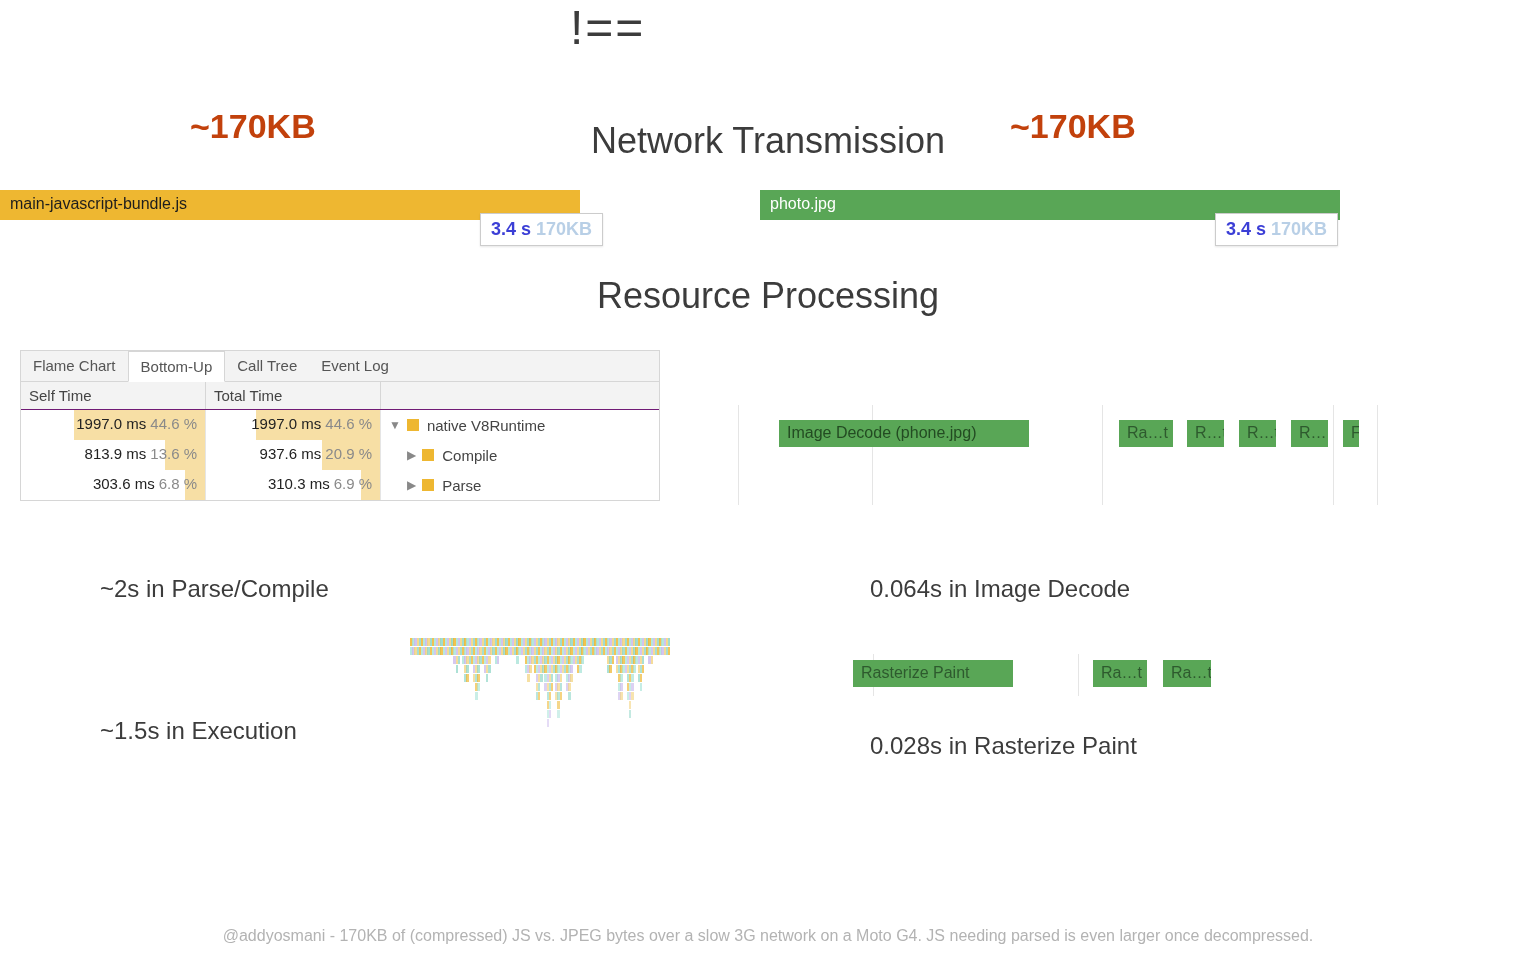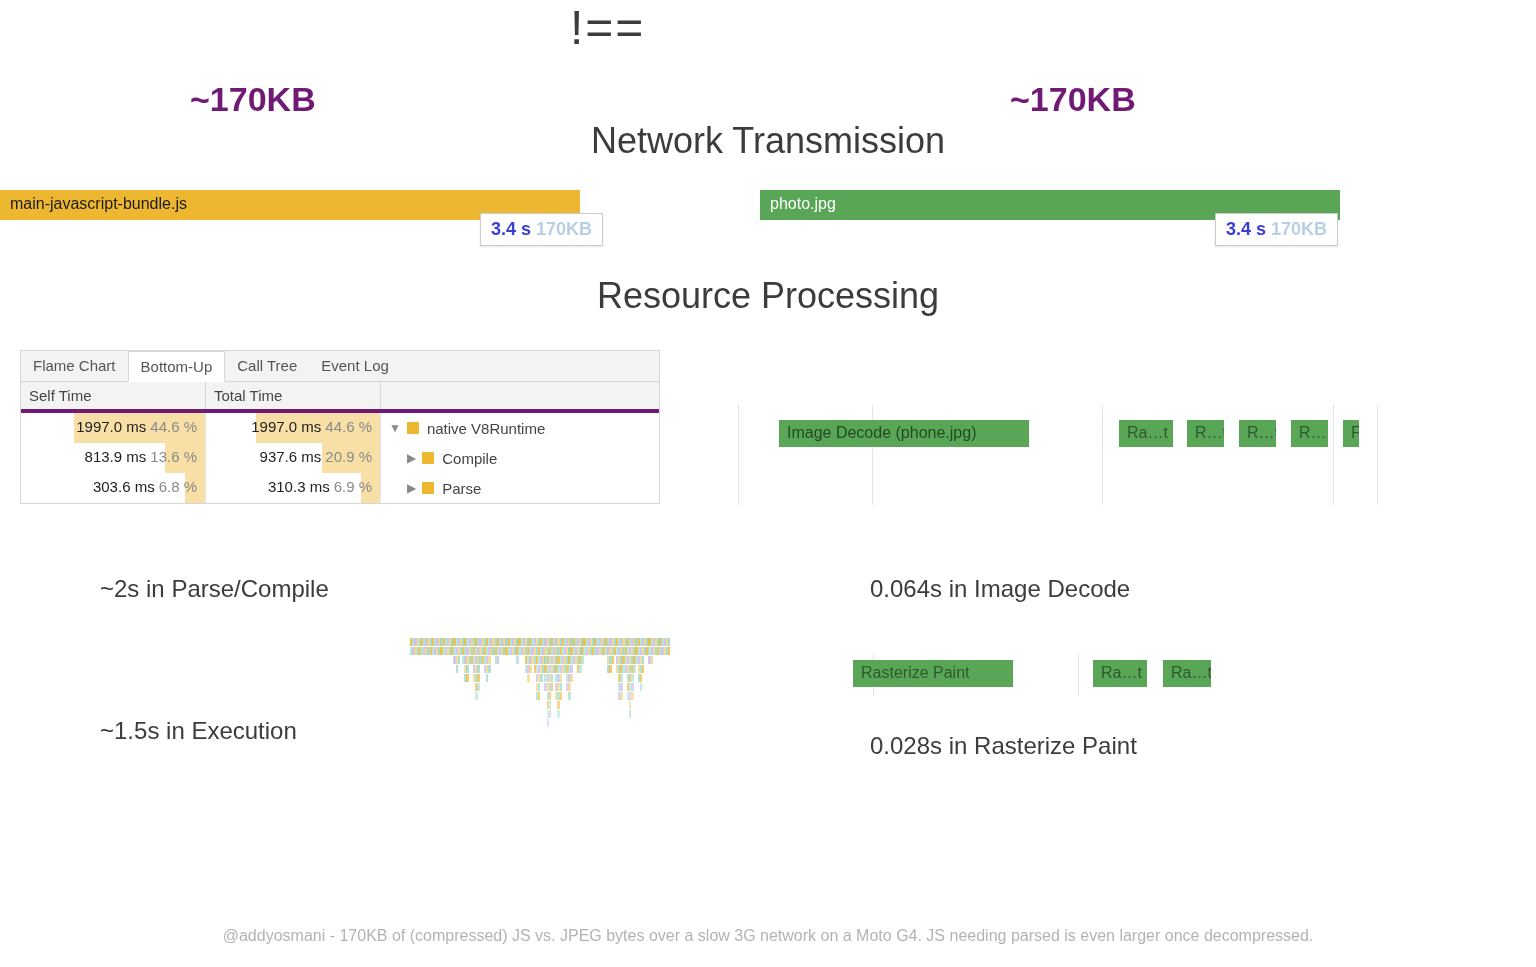--- a/index.html
+++ b/index.html
@@ -15,21 +15,21 @@
   .title-row { position:absolute; top:0; left:0; right:0; height:60px; }
   .title-left, .title-mid, .title-right {
     position:absolute; top:0;
     font-size:48px; font-weight:400; color:#3c3c3c;
   }
   .title-left  { left:70px; }
   .title-mid   { left:570px; letter-spacing:2px; }
   .title-right { left:920px; }
   .sub-size {
     position:absolute;
-    font-size:34px; font-weight:600; color:#701a75;
+    font-size:34px; font-weight:600; color:#c2410c;margin-top:27px;
   }
   .sub-size.left  { left:190px; top:80px; }
   .sub-size.right { left:1010px; top:80px; }
   .section-head {
     position:absolute; left:0; right:0;
     text-align:center;
     font-size:36px; font-weight:400; color:#3c3c3c;
   }
   .section-net  { top:120px; }
   .section-proc { top:275px; }
@@ -60,21 +60,21 @@
   }
   .tabs-row { background:#f3f3f3; border-bottom:1px solid #d6d6d6; display:flex; }
   .tab { padding:6px 12px; color:#555; }
   .tab.active { background:#fff; border:1px solid #d6d6d6; border-bottom:1px solid #fff; margin-bottom:-1px; }
   .filter-row { display:flex; align-items:center; border-bottom:1px solid #d6d6d6; background:#fff; }
   .select { flex:0 0 195px; padding:6px 10px; position:relative; }
   .select::after { content:"▾"; position:absolute; right:10px; top:6px; color:#666; }
   .filter-input { flex:0 0 170px; border:1px solid #ccc; padding:3px 8px; font-size:15px; color:#888; margin:4px 0; }
   .group-url { flex:0 0 180px; padding:6px 10px; position:relative; }
   .group-url::after { content:"▾"; position:absolute; right:10px; top:6px; color:#666; }
-  .cols-head { display:flex; background:#f3f3f3; border-bottom:4px solid #701a75; }
+  .cols-head { display:flex; background:#f3f3f3; border-bottom:1px solid #701a75; }
   .cols-head > div { padding:5px 8px; }
   .c-self { flex:0 0 185px; border-right:1px solid #d6d6d6; }
   .c-total{ flex:0 0 175px; border-right:1px solid #d6d6d6; }
   .c-act  { flex:1; }
   .profile-rows-wrap { }
   .prow { display:flex; }
   .pcell { position:relative; padding:5px 8px; height:30px; overflow:hidden; }
   .pcell.self  { flex:0 0 185px; border-right:1px solid #e5e5e5; text-align:right; }
   .pcell.total { flex:0 0 175px; border-right:1px solid #e5e5e5; text-align:right; }
   .pcell.act   { flex:1; display:flex; align-items:center; }

